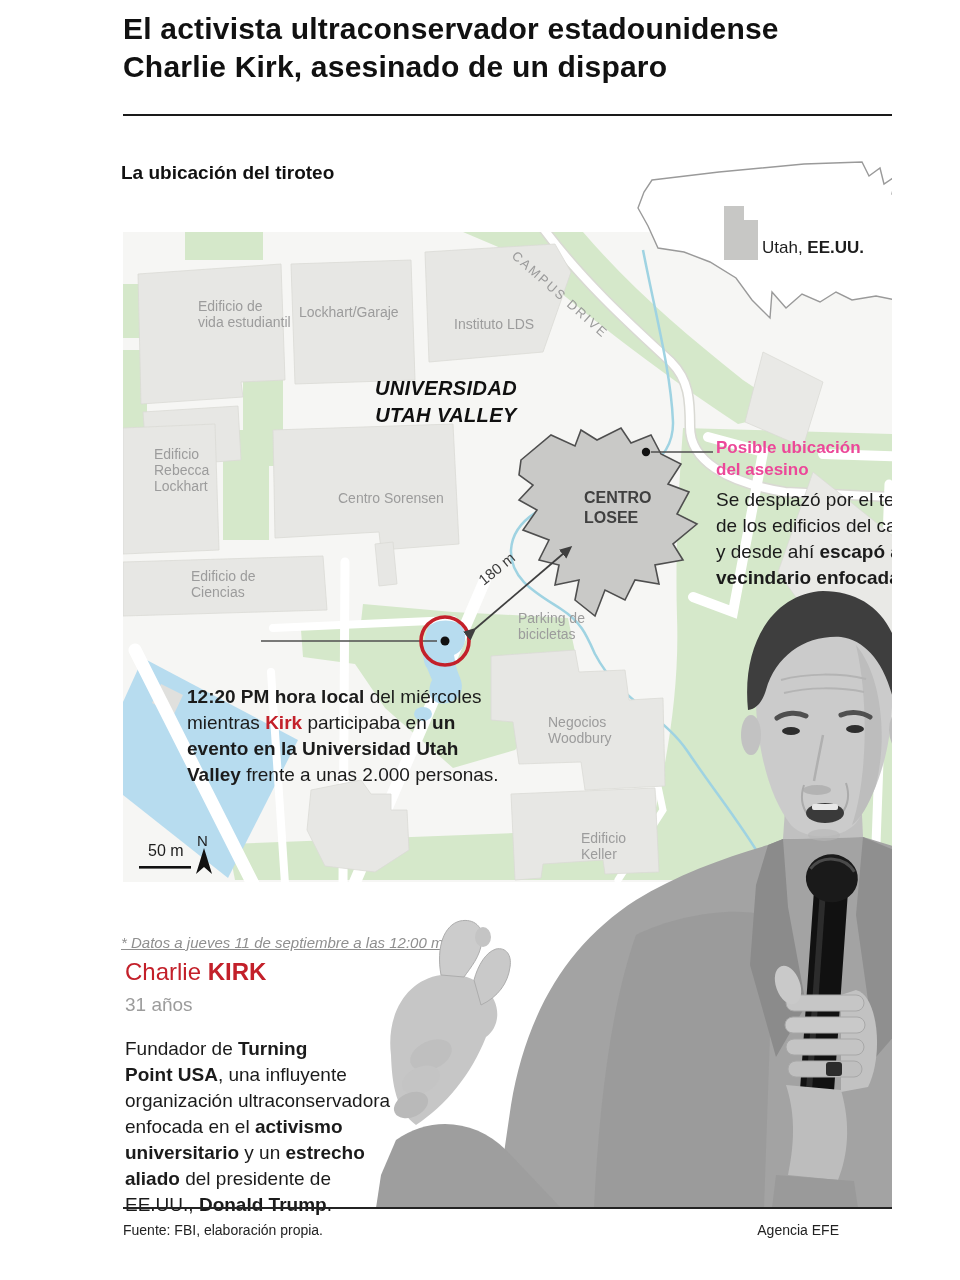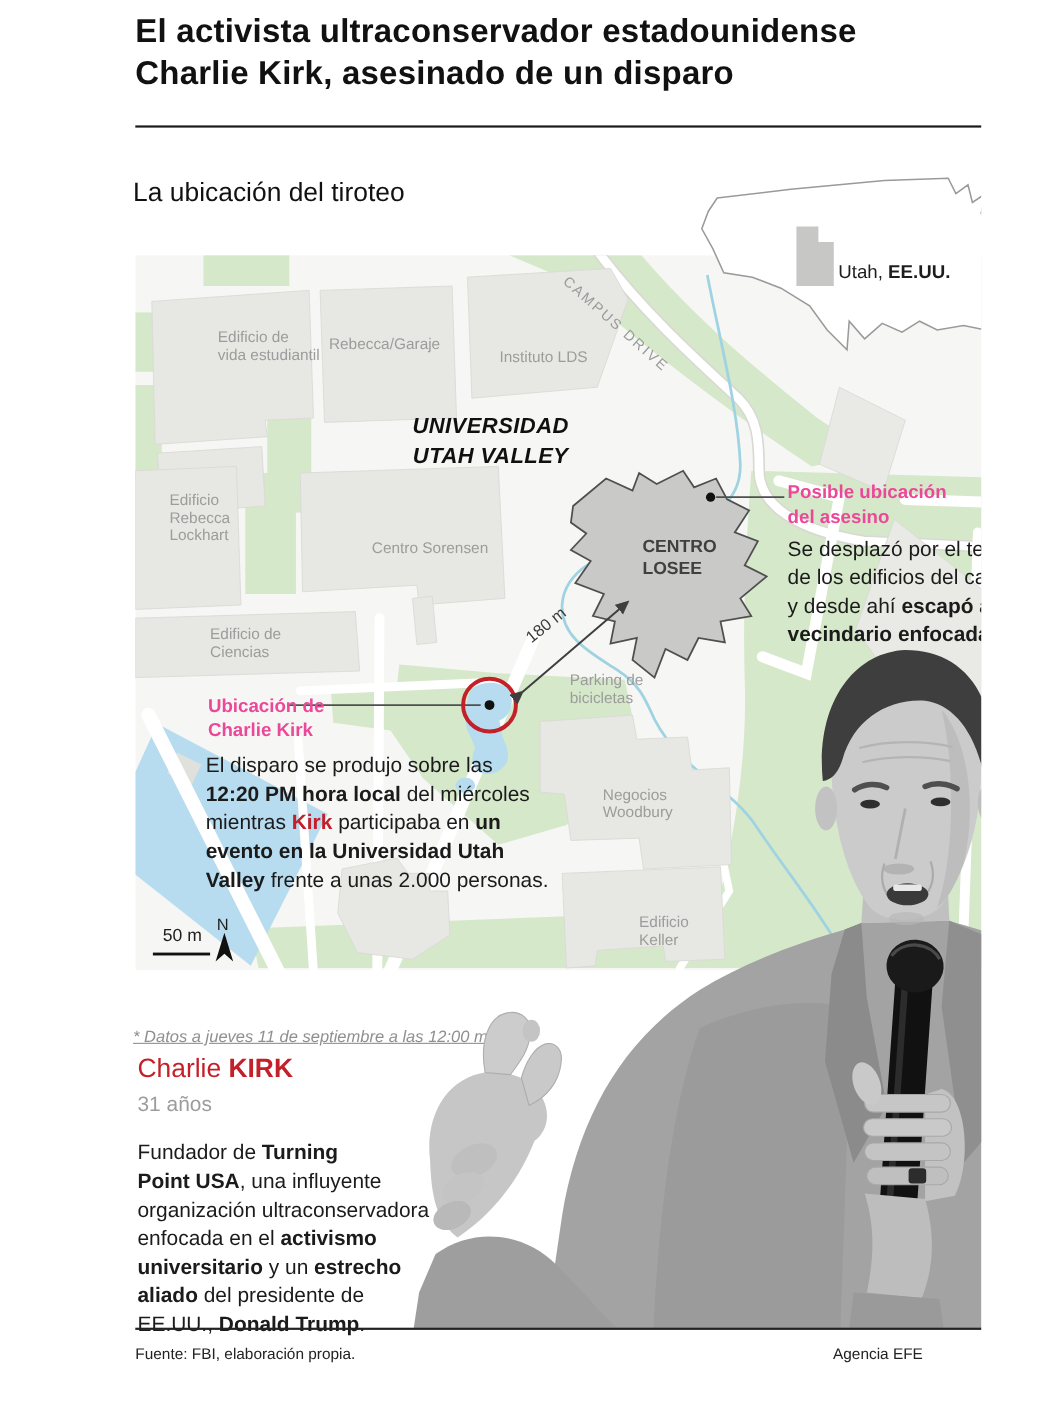--- a/index.html
+++ b/index.html
@@ -8,21 +8,21 @@
     --ink:#161616;
   }
   *{margin:0;padding:0;box-sizing:border-box;}
   html,body{background:#fff;}
   body{font-family:"Liberation Sans","DejaVu Sans",sans-serif;color:var(--ink);}
   #canvas{position:relative;width:824px;height:1280px;margin:0 auto;background:#fff;overflow:hidden;}
 
   .h1{position:absolute;left:55px;top:10px;width:860px;font-size:30px;line-height:38px;
       font-weight:bold;color:#111;white-space:pre-line;letter-spacing:.2px;}
   .rule-top{position:absolute;left:55px;top:114px;width:850px;height:2px;background:#1a1a1a;}
-  .section-label{position:absolute;left:53px;top:162px;font-size:24px;font-weight:normal;color:#111;}
+  .section-label{position:absolute;left:53px;top:162px;font-size:19px;font-weight:bold;color:#111;}
 
   #map-area{position:absolute;left:55px;top:232px;width:878px;height:650px;z-index:1;}
   #map-svg{position:absolute;left:0;top:0;}
 
   .map-label{position:absolute;font-size:14px;line-height:16px;color:var(--label-gray);
              white-space:pre-line;z-index:2;}
   .map-label.bold-black{color:#404040;font-weight:bold;font-size:16px;line-height:20px;}
   .campus-name{position:absolute;left:203px;top:143px;width:240px;text-align:center;
                font-size:20px;line-height:27px;font-weight:bold;color:#101010;
                white-space:pre-line;letter-spacing:.4px;z-index:2;font-style:italic;}
@@ -151,21 +151,21 @@
       <circle cx="523" cy="220" r="4.2" fill="#111"></circle>
       <line x1="528" y1="220" x2="590" y2="220" stroke="#4f4f4f" stroke-width="1.6"></line>
       <line x1="352" y1="397" x2="441" y2="321" stroke="#3f3f3f" stroke-width="1.8" marker-start="url(#ah-s)" marker-end="url(#ah-e)"></line>
 
       <rect x="16" y="634" width="52" height="2.6" fill="#111"></rect>
       <polygon points="81,616 73,642 81,635 89,642" fill="#111"></polygon>
     </svg>
 
     <div class="map-label" style="left:75px;top:66px;">Edificio de
 vida estudiantil</div>
-    <div class="map-label" style="left:176px;top:72px;">Rebecca/Garaje</div>
+    <div class="map-label" style="left:176px;top:72px;">Lockhart/Garaje</div>
     <div class="map-label" style="left:331px;top:84px;">Instituto LDS</div>
     <div class="map-label" style="left:31px;top:214px;">Edificio
 Rebecca
 Lockhart</div>
     <div class="map-label" style="left:215px;top:258px;">Centro Sorensen</div>
     <div class="map-label" style="left:68px;top:336px;">Edificio de
 Ciencias</div>
     <div class="map-label bold-black" style="left:461px;top:256px;">CENTRO
 LOSEE</div>
     <div class="map-label" style="left:395px;top:378px;">Parking de
@@ -193,24 +193,21 @@
   <div class="inset-label"><span>Utah, </span><span class="b">EE.UU.</span></div>
 
   <div class="callout" id="callout-shooter">
     <div class="callout-title">Posible ubicación
 del asesino</div>
     <div class="callout-body"><span>Se desplazó por el tejado
 de los edificios del campus
 y desde ahí </span><span class="b">escapó a un
 vecindario enfocada</span><span>.</span></div>
   </div>
-  <div class="callout callout-title" id="callout-kirk-title" style="position:absolute;">Ubicación de
-Charlie Kirk</div>
-  <div class="callout callout-body" id="callout-kirk-body" style="position:absolute;"><span>El disparo se produjo sobre las
-</span><span class="b">12:20 PM hora local</span><span> del miércoles
+  <div class="callout callout-body" id="callout-kirk-body" style="position:absolute;"><span class="b">12:20 PM hora local</span><span> del miércoles
 mientras </span><span class="b r">Kirk</span><span> participaba en </span><span class="b">un
 evento en la Universidad Utah
 Valley</span><span> frente a unas 2.000 personas.</span></div>
 
   <div class="footnote">*  Datos a jueves 11 de septiembre a las 12:00 m</div>
 
   <div id="profile">
     <div class="profile-name"><span>Charlie </span><span class="last">KIRK</span></div>
     <div class="profile-age">31 años</div>
     <div class="profile-bio"><span>Fundador de </span><span class="b">Turning

